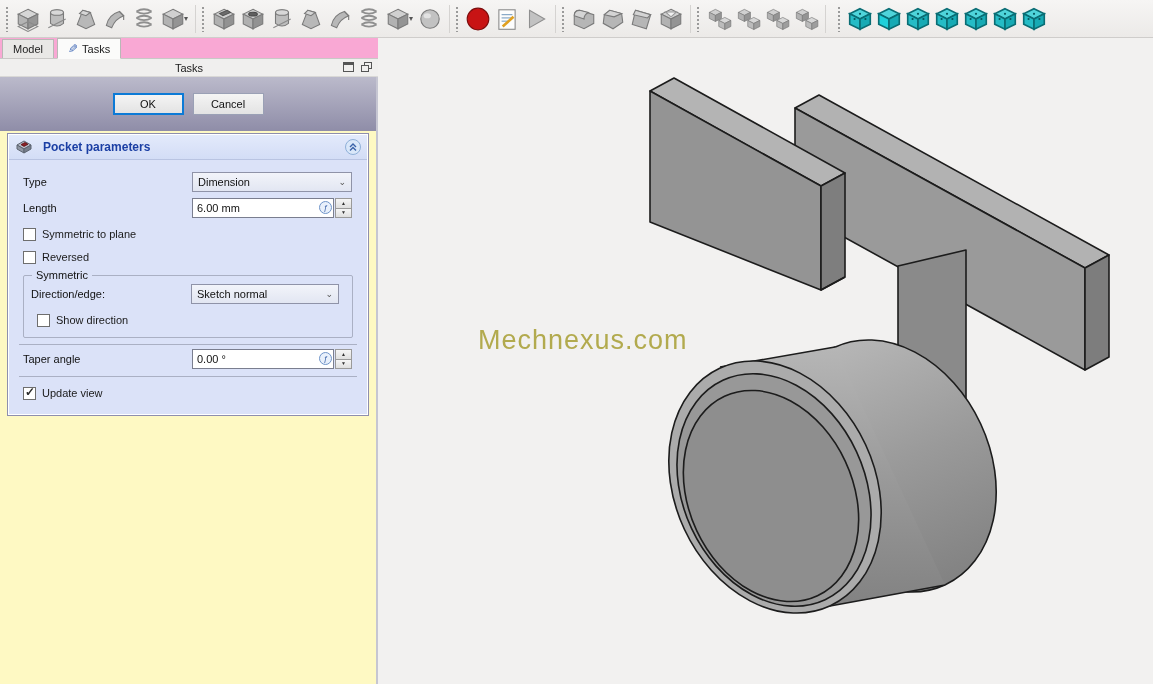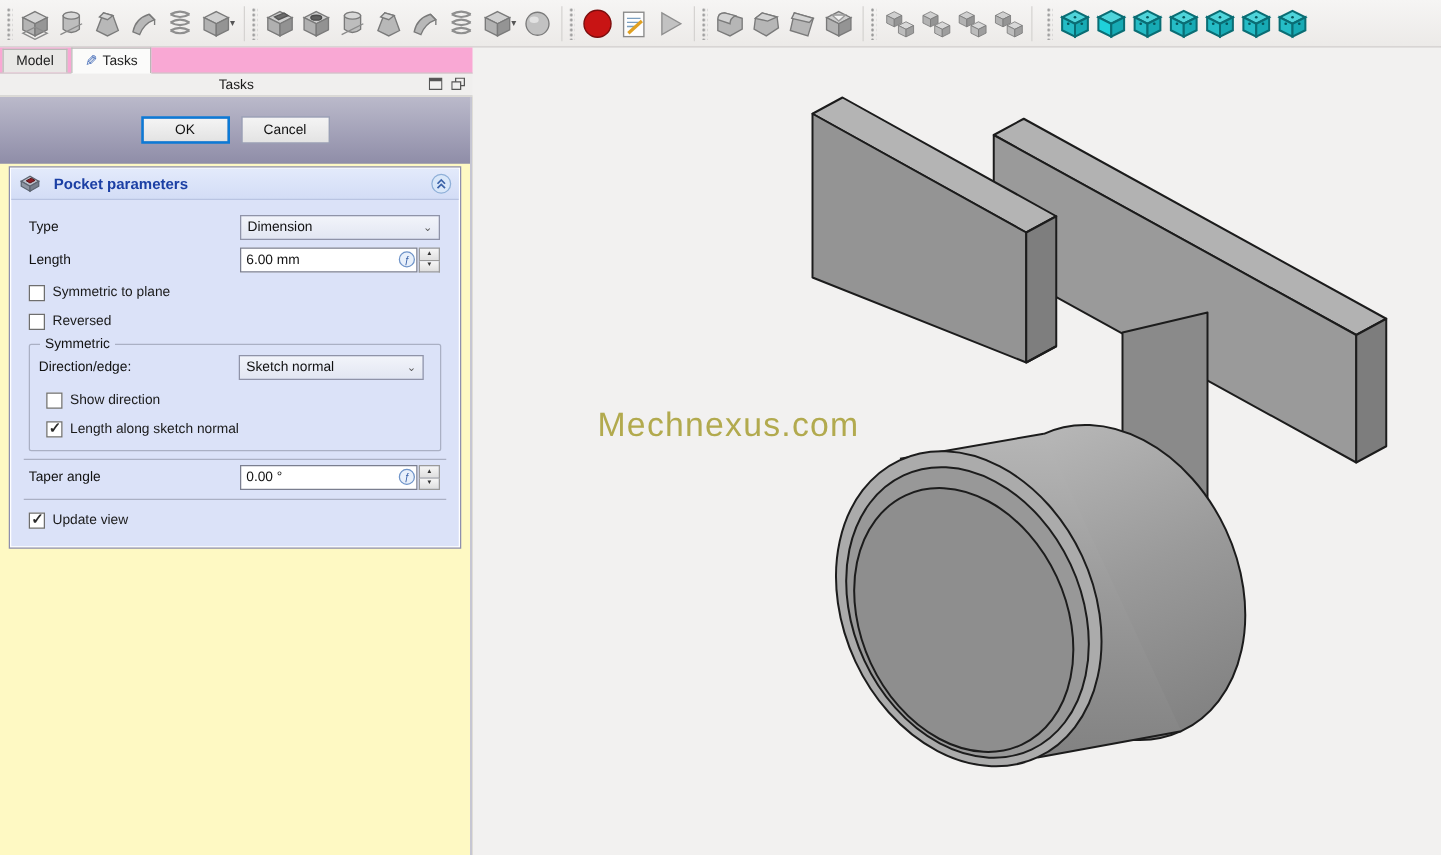--- a/index.html
+++ b/index.html
@@ -460,24 +460,20 @@
             <span class="lbl" style="flex-basis:160px">Direction/edge:</span>
             <div class="combo" style="width:148px">
               <span class="cv">Sketch normal</span>
               <span class="chev">⌄</span>
             </div>
           </div>
           <div class="cbrow mt" style="margin-left:6px">
             <span class="cb"></span>
             <span>Show direction</span>
           </div>
-          <div class="cbrow mt" style="margin-left:6px">
-            <span class="cb on"></span>
-            <span>Length along sketch normal</span>
-          </div>
         </div>
 
         <div class="hr mt6"></div>
 
         <div class="row mt4">
           <span class="lbl">Taper angle</span>
           <div class="inputgrp">
             <span class="inwrap">
               <input value="0.00 °" style="">
               <span class="fx">ƒ</span>

